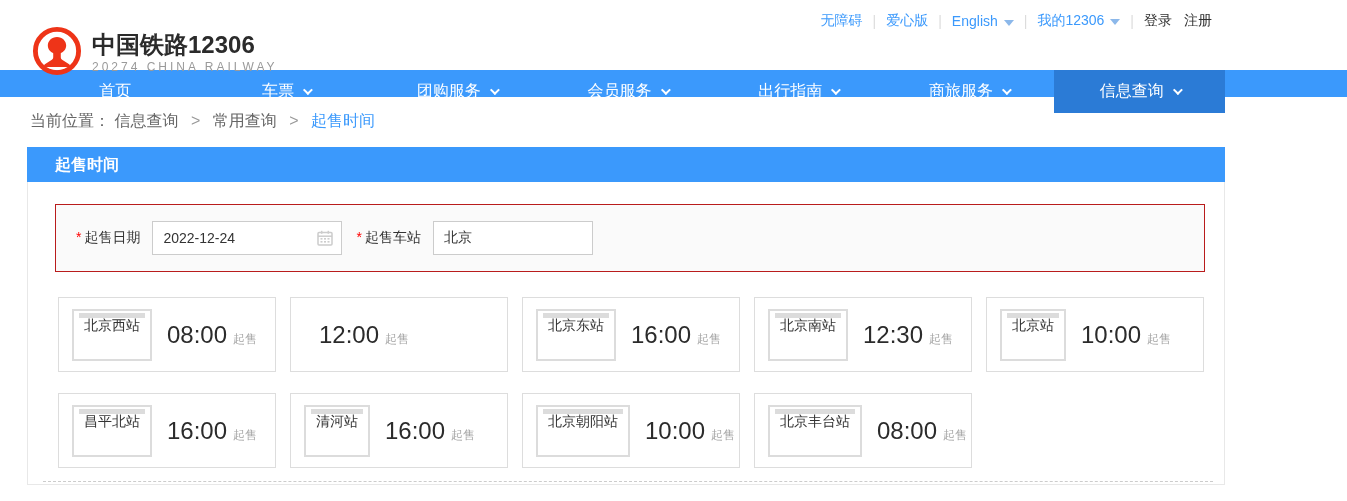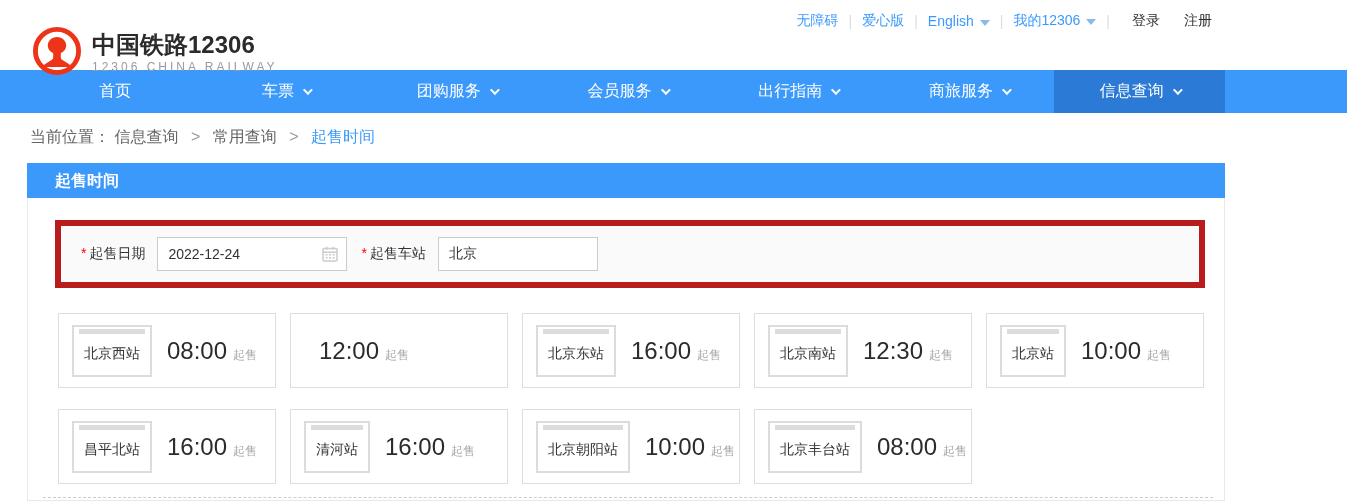--- a/index.html
+++ b/index.html
@@ -16,66 +16,66 @@
   .searchbar { position:absolute; left:370px; top:19px; display:flex; }
   .search-input { width:353px; height:32px; border:1px solid #ccc; border-right:none;
     padding:0 10px; font-size:14px; color:#333; outline:none; }
   .search-input::placeholder { color:#999; }
   .search-btn { width:32px; height:32px; background:#3b99fc; border:none; cursor:pointer;
     display:flex; align-items:center; justify-content:center; }
 
   .toplinks { position:absolute; right:135px; top:12px; display:flex; align-items:center;
     font-size:14px; white-space:nowrap; }
   .toplinks .lnk { color:#3b99fc; cursor:pointer; text-decoration:none; }
-  .toplinks .dark { color:#303030; cursor:pointer;margin-left:12px; }
+  .toplinks .dark { color:#303030; cursor:pointer; }
   .toplinks .sep { color:#dcdcdc; margin:0 10px; }
   .toplinks .gap { width:12px; }
   .tri { display:inline-block; width:0; height:0; border-left:5px solid transparent;
     border-right:5px solid transparent; border-top:6px solid #8cb8ea; margin-left:6px; }
 
   
-  .nav { height:43px; background:#3b99fc; }
+  .nav { height:27px; background:#3b99fc; }
   .nav-inner { display:flex; margin-left:30px; width:1195px; height:43px; }
   .nav-item { flex:1; display:flex; align-items:center; justify-content:center;
     color:#fff; font-size:16px; cursor:pointer; }
   .nav-item.active { background:#2b7bd6; }
   .nav-caret { display:inline-block; width:7px; height:7px; border-right:2px solid #fff;
     border-bottom:2px solid #fff; transform:rotate(45deg) translateY(-2px); margin-left:9px; }
 
   
   .breadcrumb { margin:15px 0 13px 30px; font-size:16px; color:#666; height:18px; line-height:18px; }
   .breadcrumb .bc-link { color:#666; cursor:pointer; }
   .breadcrumb .bc-sep { color:#999; margin:0 8px; }
   .breadcrumb .bc-current { color:#3b99fc; }
 
   
   .panel { margin:17px 0 0 27px; width:1198px; }
   .panel-title { height:35px; background:#3b99fc; color:#fff; font-size:16px; font-weight:bold;
     line-height:35px; padding-left:28px; }
   .panel-body { height:303px; border:1px solid #e8e8e8; border-top:none; padding-top:22px; }
 
   .query-form { margin-left:27px; width:1150px; height:68px; background:#fafafa;
-    border:6px solid #b91c1c; display:flex; align-items:center; padding-left:20px; }
+    border:1px solid #b91c1c; display:flex; align-items:center; padding-left:20px; }
   .form-label { font-size:14px; color:#333; margin-right:12px; }
   .req { color:#f00; margin-right:3px; }
   .date-wrap { position:relative; }
   .form-input { height:34px; border:1px solid #ccc; background:#fff; font-size:14px;
     color:#333; padding:0 10px; outline:none; }
   .date-input { width:190px; padding-right:34px; }
   .cal-icon { position:absolute; right:9px; top:9px; }
   .station-input { width:160px; }
   .field-gap { width:14px; }
 
   
   .cards { margin:25px 0 0 30px; display:grid; grid-template-columns:repeat(5,218px);
     gap:21px 14px; }
   .card { height:75px; border:1px solid #ddd; background:#fff; display:flex;
     align-items:center; padding-left:13px; }
   .station-box { position:relative; border:2px solid #dcdcdc; background:#fff;
-    height:52px; display:flex; align-items:center; justify-content:center;
+    height:52px; display:flex; align-items:flex-start; justify-content:center;
     padding:6px 10px 0; }
   .station-box::before { content:""; position:absolute; top:2px; left:5px; right:5px;
     height:5px; background:#dcdcdc; }
   .station-name { font-size:14px; color:#333; white-space:nowrap; }
   .time-wrap { margin-left:15px; white-space:nowrap; }
   .sale-time { font-size:24px; color:#2b2b2b; }
   .sale-suffix { font-size:12px; color:#a6a6a6; margin-left:6px; }
 
   .dashed-divider { margin:13px 0 0 15px; width:1170px; border-top:1px dashed #ccc; }
 </style>
@@ -85,21 +85,21 @@
 <div class="header">
   <div class="brand">
     <span class="brand-logo">
       <svg width="54" height="54" viewBox="0 0 100 100">
         <circle cx="50" cy="50" r="40" fill="none" stroke="#ee3418" stroke-width="9"></circle>
         <path d="M50 24 c10 0 17 7.5 17 16 0 6.5-4.5 12-10 14 l0 7 c0 2.5 1 4 2.5 5 l13 8.5 c2.5 1.5 1.5 5-1.5 5 l-42 0 c-3 0-4-3.5-1.5-5 l13-8.5 c1.5-1 2.5-2.5 2.5-5 l0-7 c-5.5-2-10-7.5-10-14 0-8.5 7-16 17-16 z" fill="#ee3418"></path>
       </svg>
     </span>
     <span class="brand-text">
       <div class="cn">中国铁路12306</div>
-      <div class="en">12306 CHINA RAILWAY</div>
+      <div class="en">20274 CHINA RAILWAY</div>
     </span>
   </div>
 
 
   <div class="toplinks">
     <span class="lnk">无障碍</span>
     <span class="sep">|</span>
     <span class="lnk">爱心版</span>
     <span class="sep">|</span>
     <span class="lnk"><span>English</span><span class="tri"></span></span>

